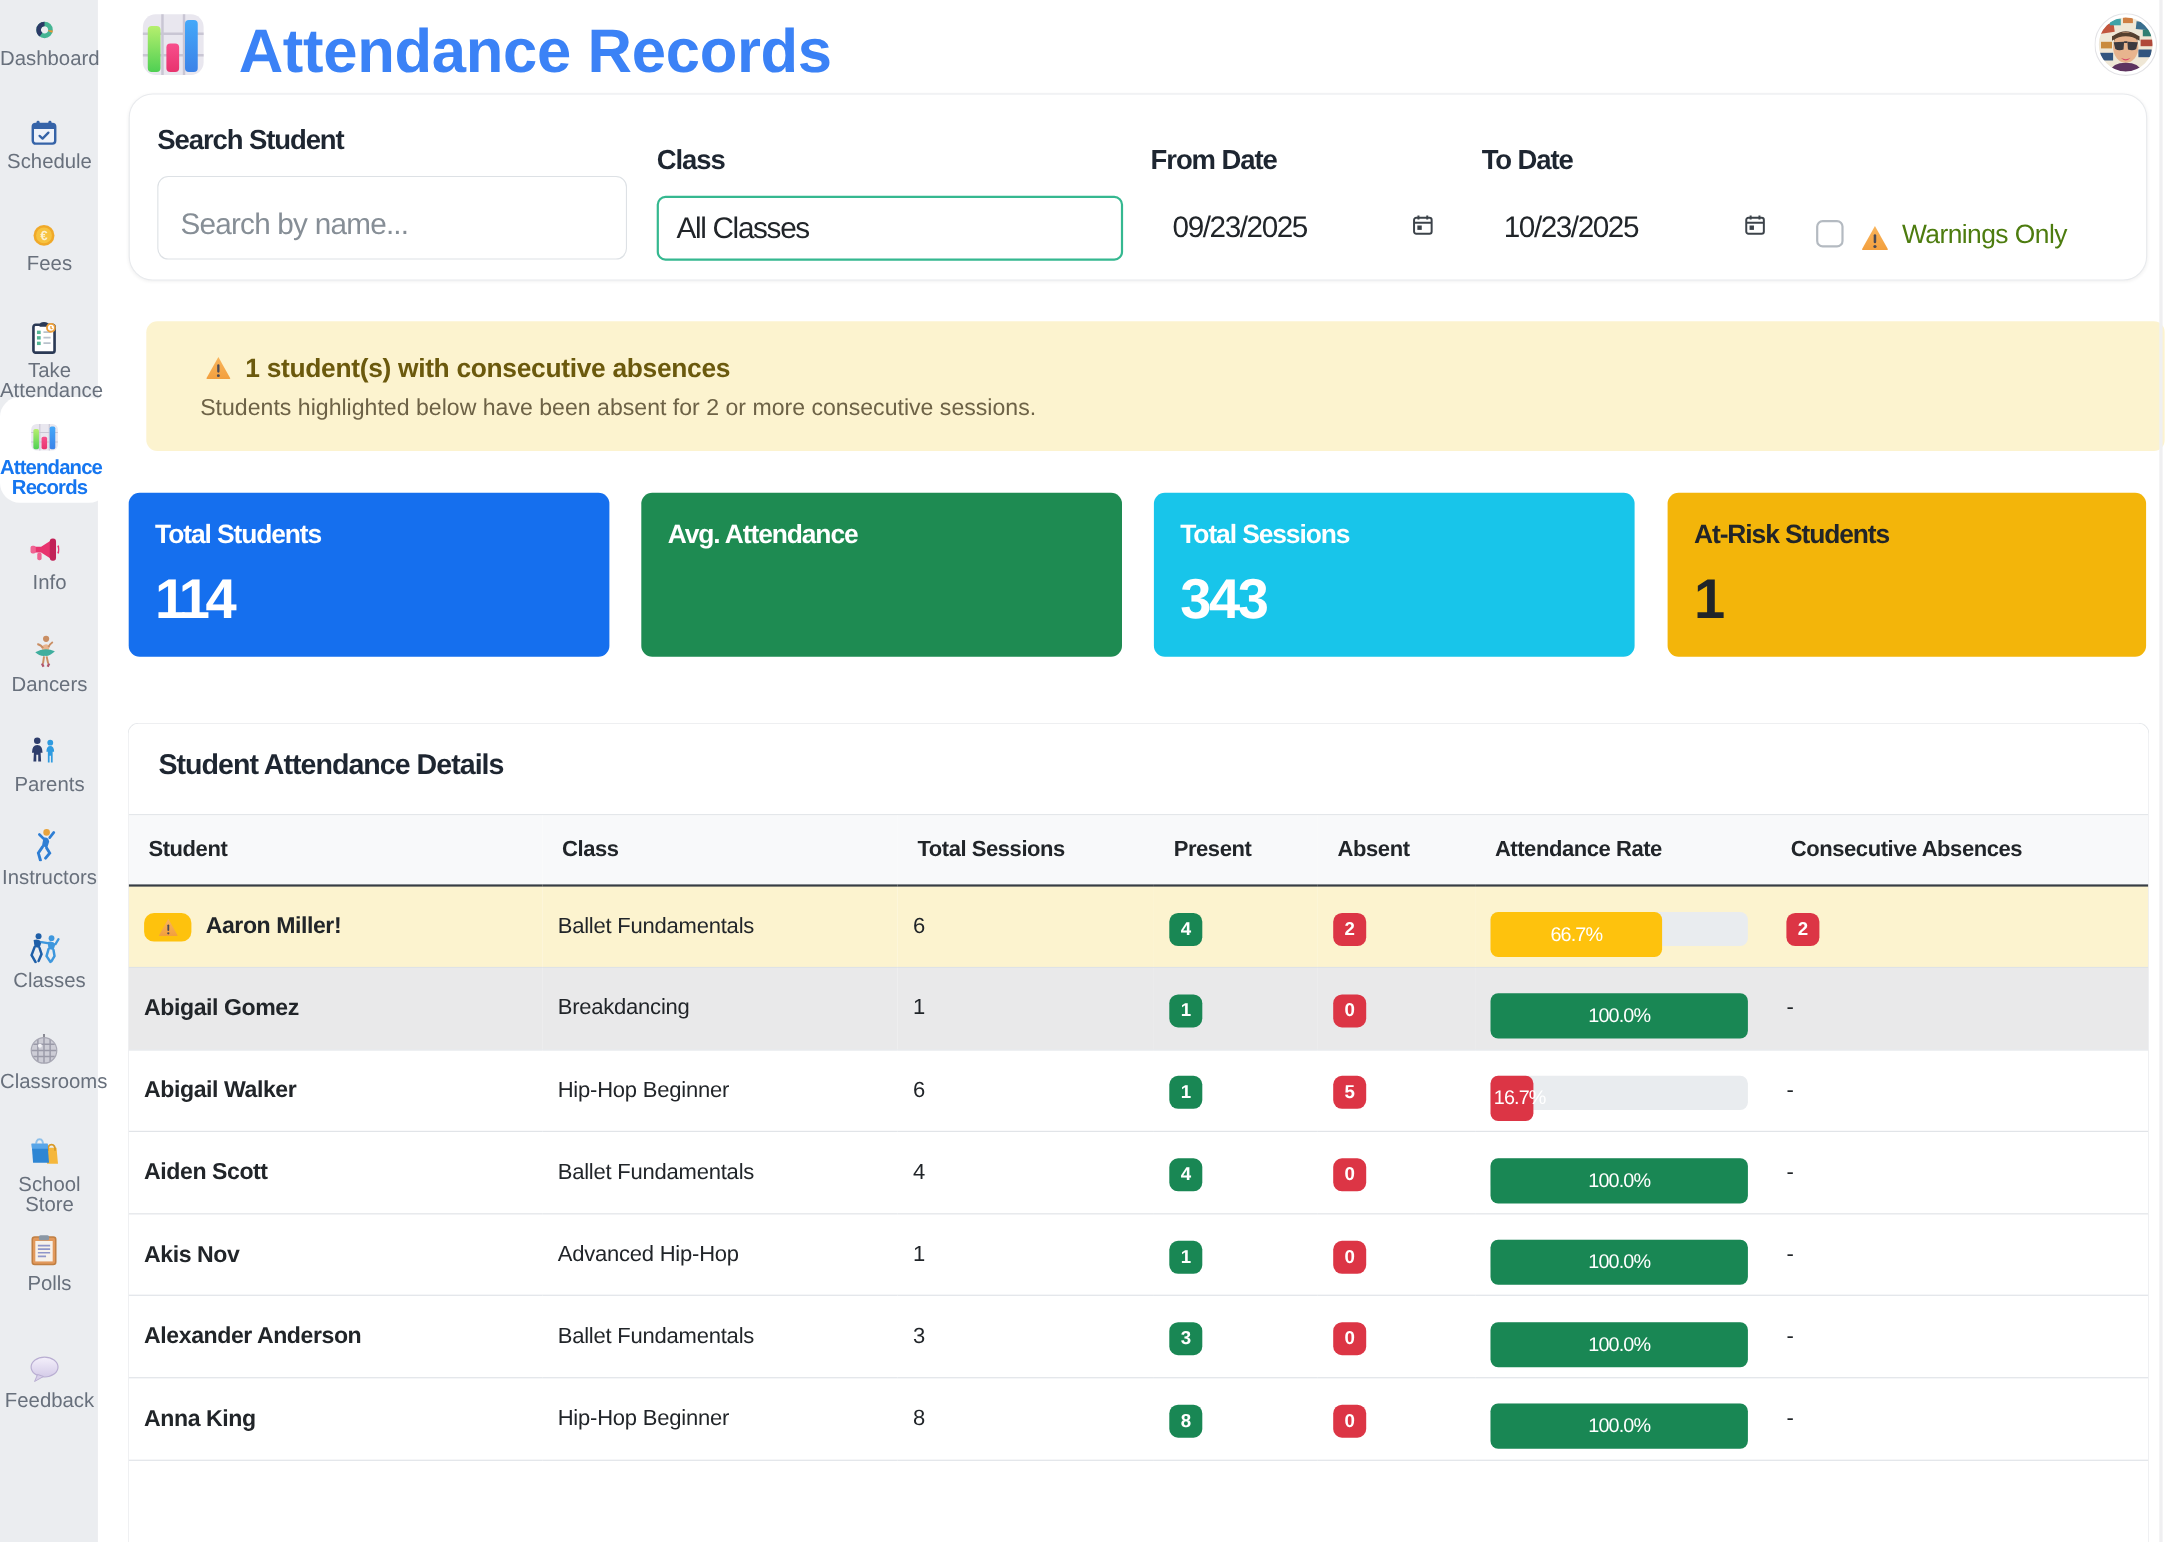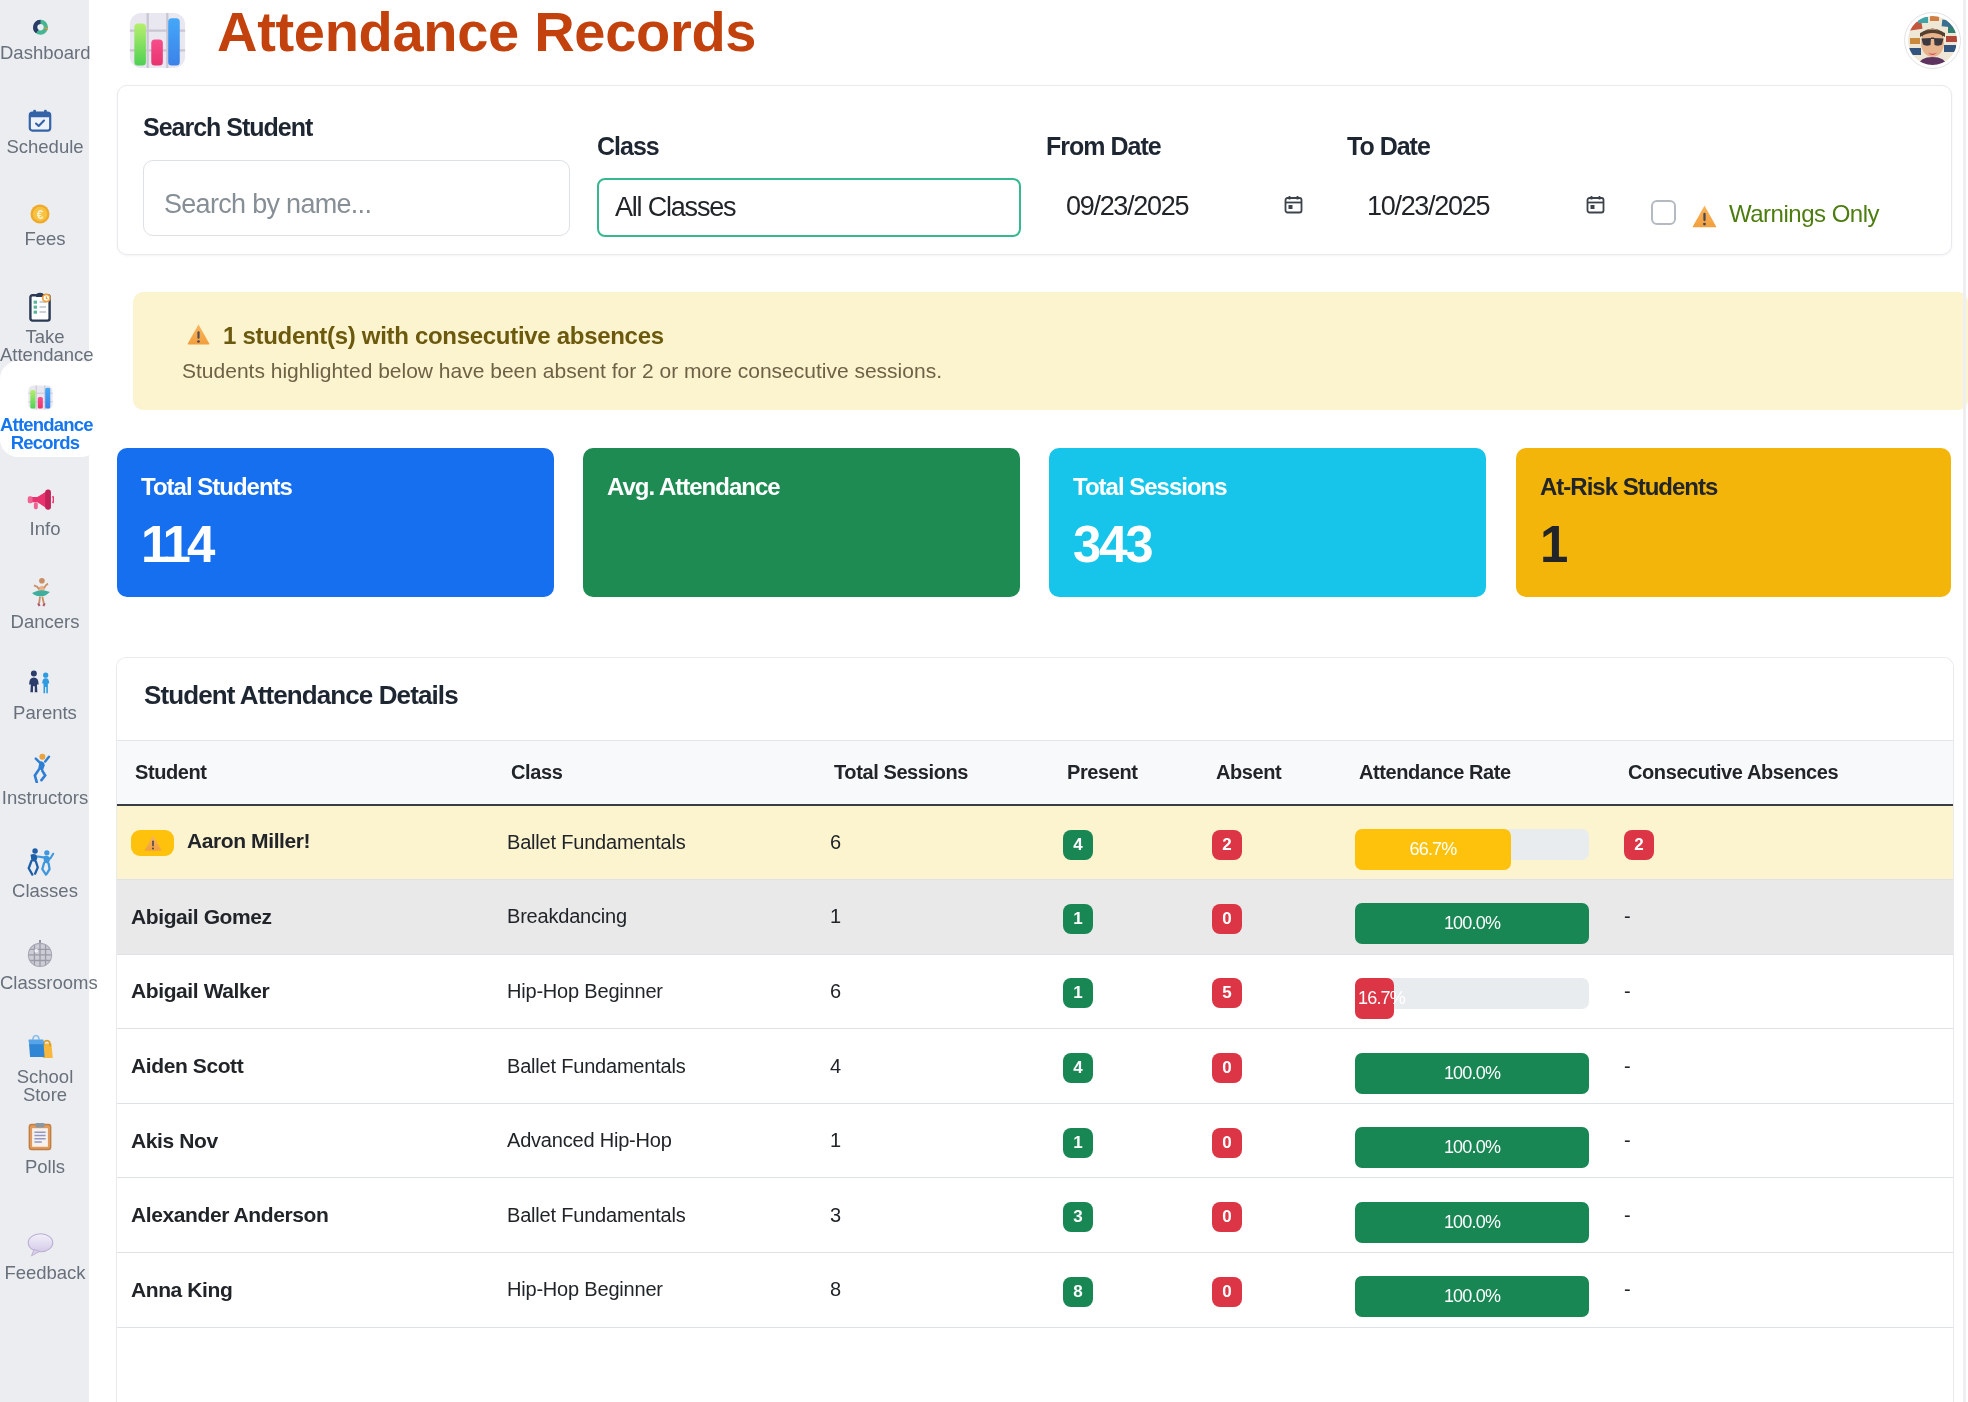--- a/index.html
+++ b/index.html
@@ -13,26 +13,26 @@
 .nav .ic { display:flex; justify-content:center; align-items:flex-end; height:30px; margin-bottom:6px; transform:translateX(-5px); }
 .nav .lb { font-size:18.5px; color:#68707c; line-height:18px; white-space:nowrap; }
 .pill { position:absolute; left:0; top:361px; width:99px; height:96px; background:#fff; border-radius:18px; }
 .nav.active .lb { color:#1576f0; font-weight:bold; letter-spacing:-0.8px; }
 
 
 .main { position:absolute; left:103px; top:0; width:1865px; height:1402px; }
 .hline { position:absolute; left:1963px; top:0; width:3px; height:1402px; background:#efeff1; }
 
 .hicon { position:absolute; left:26px; top:12px; }
-h1.title { position:absolute; left:114px; top:0; font-size:56px; font-weight:bold;
-  letter-spacing:-0.3px; color:#c2410c; line-height:1.15; }
+h1.title { position:absolute; left:114px; top:14px; font-size:56px; font-weight:bold;
+  letter-spacing:-0.3px; color:#3b82f6; line-height:1.15; }
 .avatar { position:absolute; left:1801px; top:12px; }
 
 .fcard { position:absolute; left:14px; top:85px; width:1835px; height:170px; background:#fff;
-  border:1px solid #e8eaed; border-radius:10px; box-shadow:0 1px 3px rgba(0,0,0,0.05); }
+  border:1px solid #e8eaed; border-radius:22px; box-shadow:0 1px 3px rgba(0,0,0,0.05); }
 .flabel { position:absolute; font-weight:bold; font-size:25px; letter-spacing:-1px; color:#1e2631; }
 .sinput { position:absolute; left:25px; top:74px; width:427px; height:76px; border:1px solid #dde1e5;
   border-radius:10px; font-size:27px; letter-spacing:-0.7px; color:#868e96; padding-left:20px; padding-top:12px; display:flex; align-items:center; }
 .sel { position:absolute; left:479px; top:92px; width:424px; height:59px; border:2px solid #35b890;
   border-radius:8px; font-size:27px; letter-spacing:-1.2px; color:#212529; padding-left:16px; display:flex; align-items:center; }
 .dateval { position:absolute; font-size:27px; letter-spacing:-1.3px; color:#212529; }
 .calic { position:absolute; }
 .chk { position:absolute; left:1533px; top:114px; width:25px; height:25px; border:2px solid #b4bac1; border-radius:6px; background:#fff; }
 .wtxt { position:absolute; left:1611px; top:114px; font-size:24px; letter-spacing:-0.5px; color:#4d7c0f; }
 

